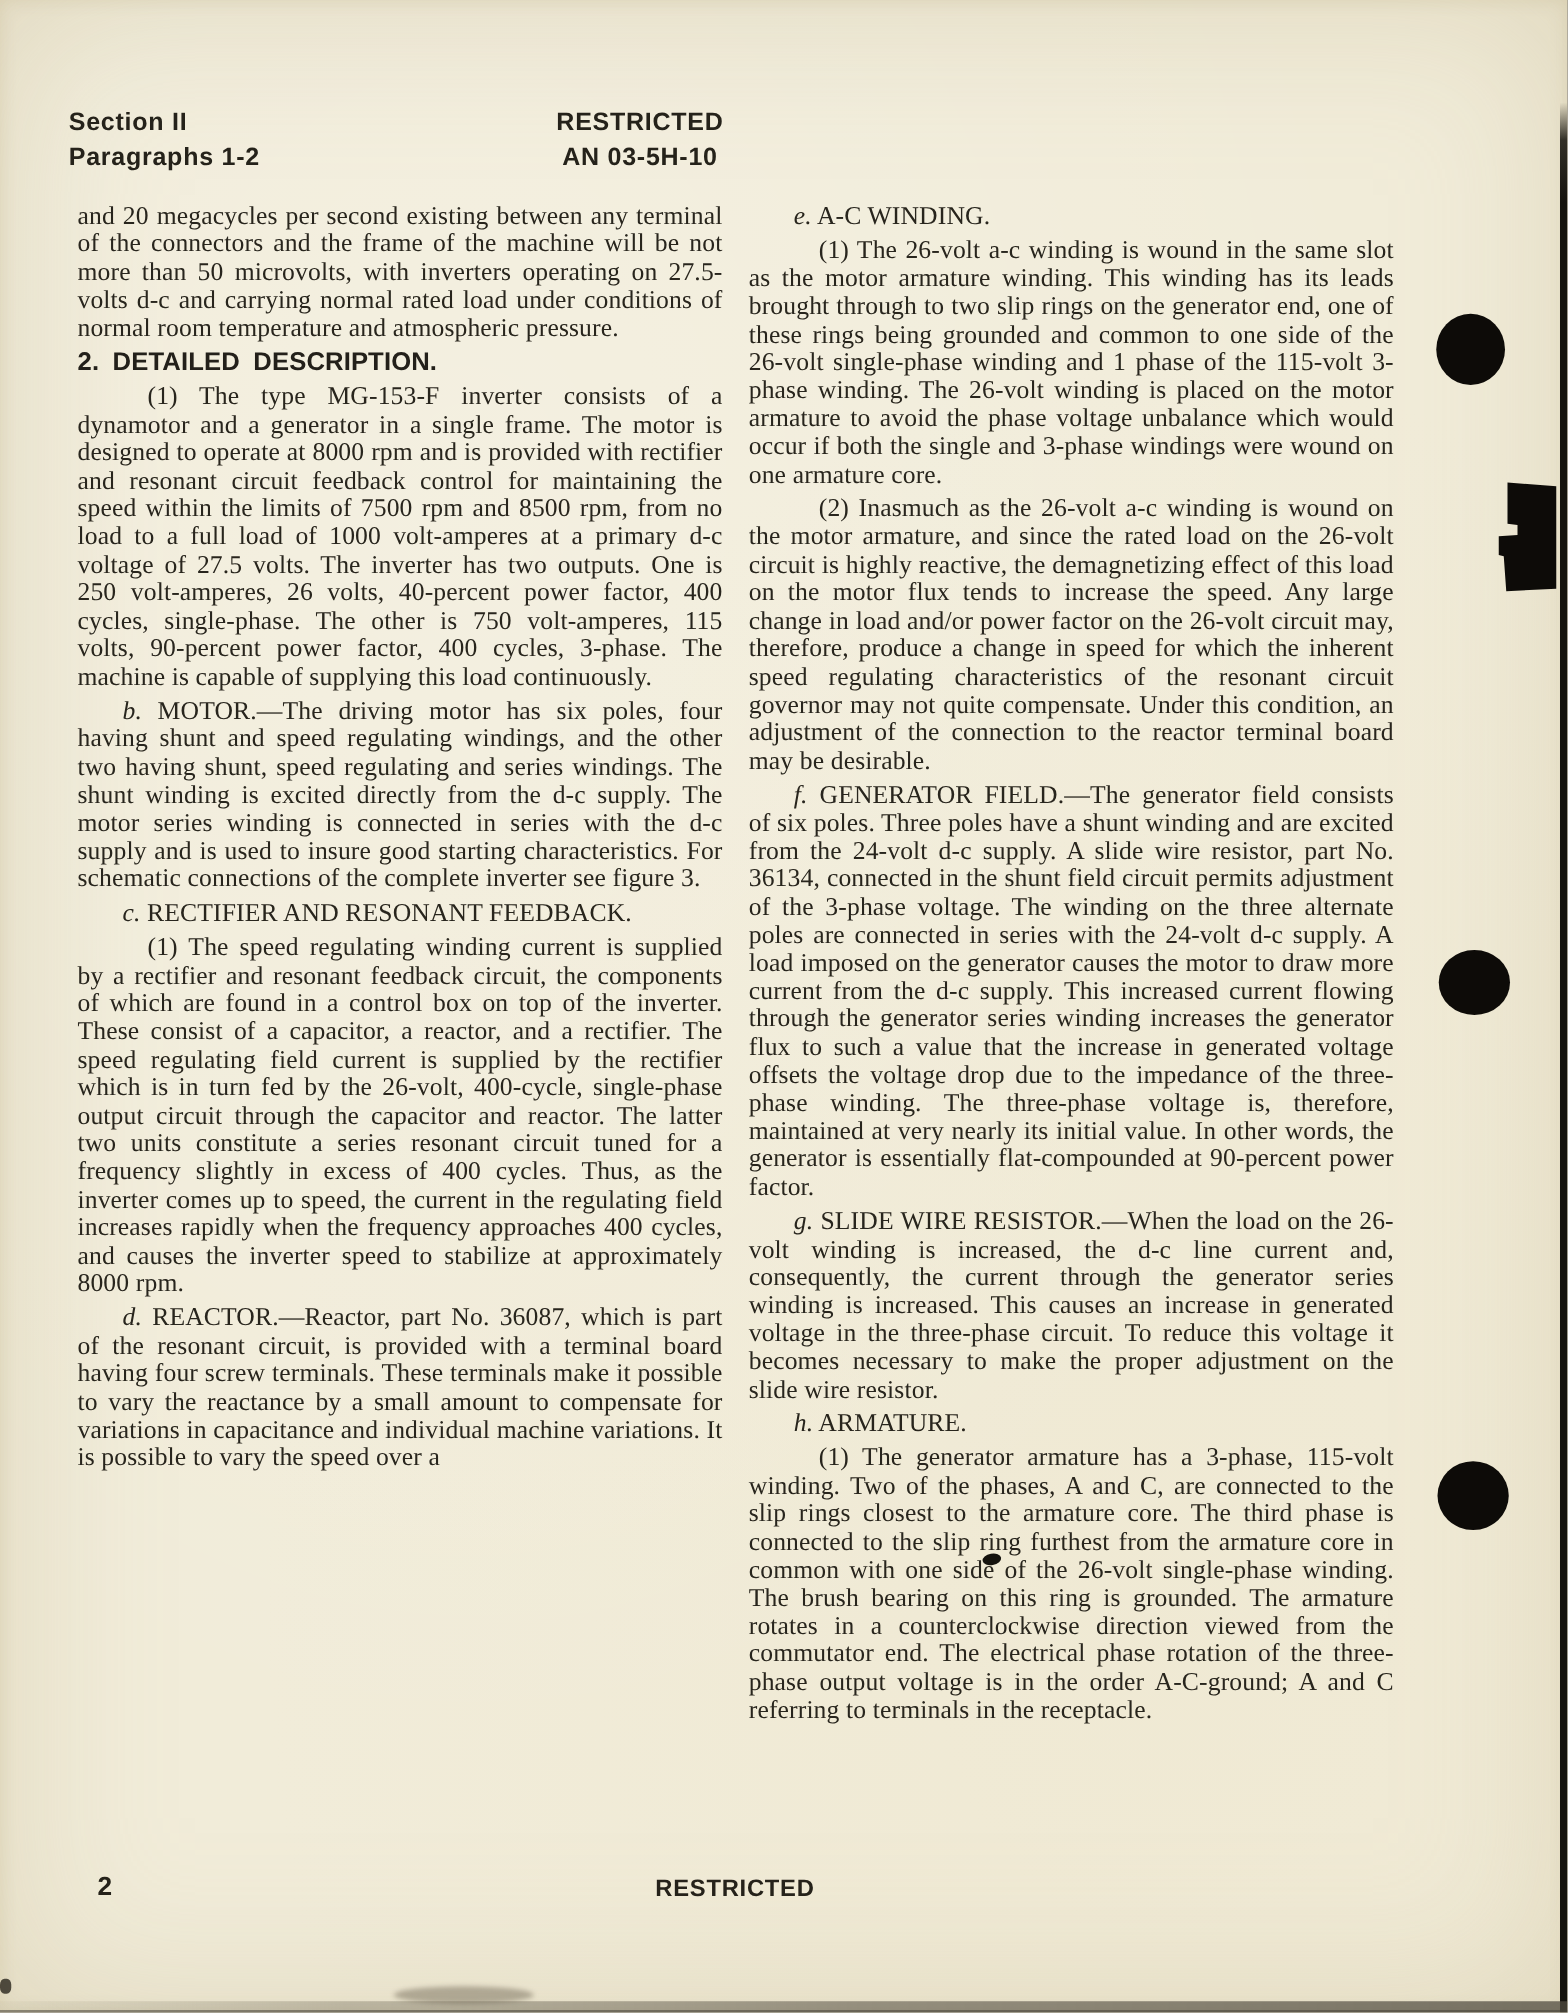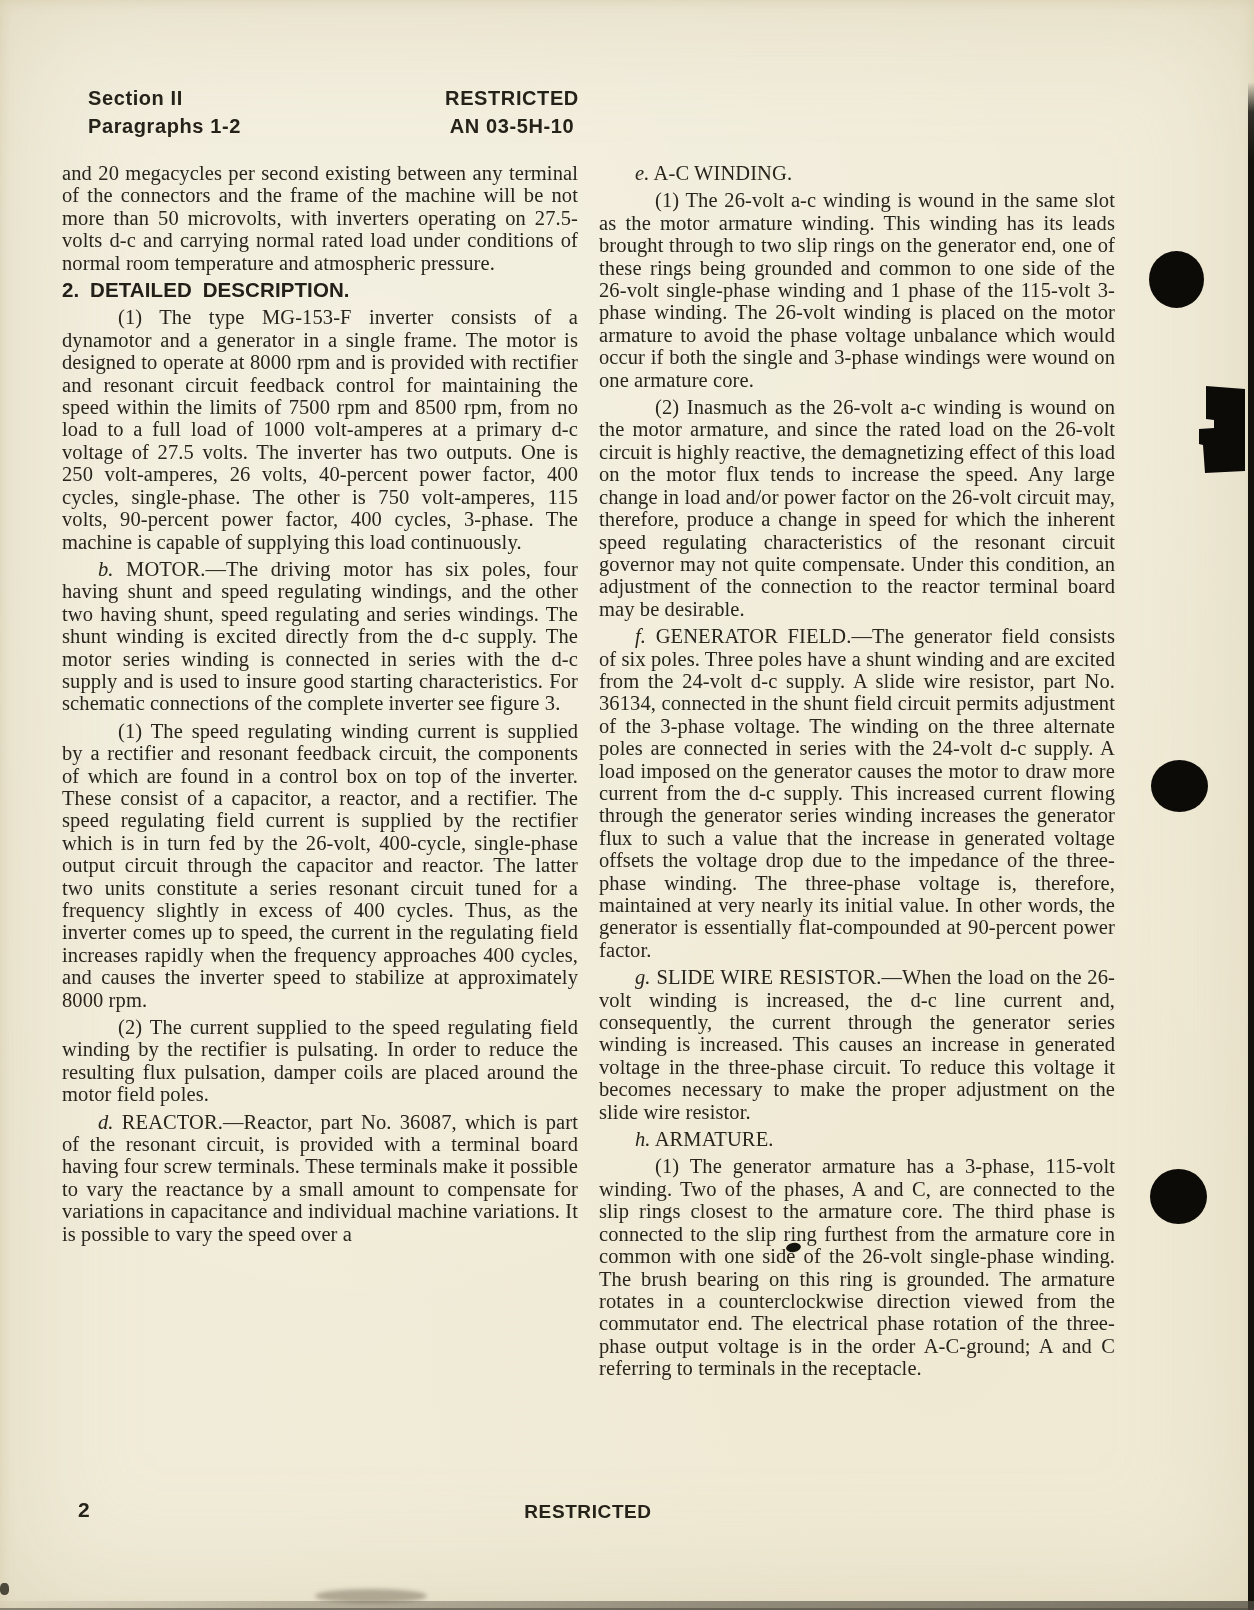--- a/index.html
+++ b/index.html
@@ -12,21 +12,21 @@
       radial-gradient(ellipse at 75% 80%, rgba(235,225,195,0.25), rgba(255,255,255,0) 55%),
       #f1ecd9;
     box-shadow: inset 0 0 130px rgba(190,175,135,0.35), inset 0 0 14px rgba(205,192,155,0.45);
     font-family:"Liberation Serif", serif;
     color:#28251d;
     overflow:hidden;
   }
 
   
   .hdr-left {
-    position:absolute; left:88px; top:84px;
+    position:absolute; left:55px; top:84px;
     font-family:"Liberation Sans", sans-serif; font-weight:bold;
     font-size:20px; line-height:28px; letter-spacing:0.6px; color:#25221a;
   }
   .hdr-center {
     position:absolute; left:412px; top:84px; width:200px; text-align:center;
     font-family:"Liberation Sans", sans-serif; font-weight:bold;
     font-size:20px; line-height:28px; letter-spacing:0.6px; color:#25221a;
   }
   .ftr-num {
     position:absolute; left:78px; top:1498px;
@@ -103,22 +103,22 @@
     <div>AN 03-5H-10</div>
   </div>
 
   <div class="cols">
 
     <div class="col">
       <p>and 20 megacycles per second existing between any terminal of the connectors and the frame of the machine will be not more than 50 microvolts, with inverters operating on 27.5-volts d-c and carrying normal rated load under conditions of normal room temperature and atmospheric pressure.</p>
       <p class="h-sans">2. DETAILED DESCRIPTION.</p>
       <p class="ind2">(1) The type MG-153-F inverter consists of a dynamotor and a generator in a single frame. The motor is designed to operate at 8000 rpm and is provided with rectifier and resonant circuit feedback control for maintaining the speed within the limits of 7500 rpm and 8500 rpm, from no load to a full load of 1000 volt-amperes at a primary d-c voltage of 27.5 volts. The inverter has two outputs. One is 250 volt-amperes, 26 volts, 40-percent power factor, 400 cycles, single-phase. The other is 750 volt-amperes, 115 volts, 90-percent power factor, 400 cycles, 3-phase. The machine is capable of supplying this load continuously.</p>
       <p class="ind1"><i class="lb">b.</i> <span>MOTOR.—The driving motor has six poles, four having shunt and speed regulating windings, and the other two having shunt, speed regulating and series windings. The shunt winding is excited directly from the d-c supply. The motor series winding is connected in series with the d-c supply and is used to insure good starting characteristics. For schematic connections of the complete inverter see figure 3.</span></p>
+      <p class="ind1"><i class="lb">c.</i> <span>RECTIFIER AND RESONANT FEEDBACK.</span></p>
       <p class="ind2">(1) The speed regulating winding current is supplied by a rectifier and resonant feedback circuit, the components of which are found in a control box on top of the inverter. These consist of a capacitor, a reactor, and a rectifier. The speed regulating field current is supplied by the rectifier which is in turn fed by the 26-volt, 400-cycle, single-phase output circuit through the capacitor and reactor. The latter two units constitute a series resonant circuit tuned for a frequency slightly in excess of 400 cycles. Thus, as the inverter comes up to speed, the current in the regulating field increases rapidly when the frequency approaches 400 cycles, and causes the inverter speed to stabilize at approximately 8000 rpm.</p>
-      <p class="ind2">(2) The current supplied to the speed regulating field winding by the rectifier is pulsating. In order to reduce the resulting flux pulsation, damper coils are placed around the motor field poles.</p>
       <p class="ind1"><i class="lb">d.</i> <span>REACTOR.—Reactor, part No. 36087, which is part of the resonant circuit, is provided with a terminal board having four screw terminals. These terminals make it possible to vary the reactance by a small amount to compensate for variations in capacitance and individual machine variations. It is possible to vary the speed over a</span></p>
     </div>
 
     <div class="col">
       <p class="ind1"><i class="lb">e.</i> <span>A-C WINDING.</span></p>
       <p class="ind2">(1) The 26-volt a-c winding is wound in the same slot as the motor armature winding. This winding has its leads brought through to two slip rings on the generator end, one of these rings being grounded and common to one side of the 26-volt single-phase winding and 1 phase of the 115-volt 3-phase winding. The 26-volt winding is placed on the motor armature to avoid the phase voltage unbalance which would occur if both the single and 3-phase windings were wound on one armature core.</p>
       <p class="ind2">(2) Inasmuch as the 26-volt a-c winding is wound on the motor armature, and since the rated load on the 26-volt circuit is highly reactive, the demagnetizing effect of this load on the motor flux tends to increase the speed. Any large change in load and/or power factor on the 26-volt circuit may, therefore, produce a change in speed for which the inherent speed regulating characteristics of the resonant circuit governor may not quite compensate. Under this condition, an adjustment of the connection to the reactor terminal board may be desirable.</p>
       <p class="ind1"><i class="lb">f.</i> <span>GENERATOR FIELD.—The generator field consists of six poles. Three poles have a shunt winding and are excited from the 24-volt d-c supply. A slide wire resistor, part No. 36134, connected in the shunt field circuit permits adjustment of the 3-phase voltage. The winding on the three alternate poles are connected in series with the 24-volt d-c supply. A load imposed on the generator causes the motor to draw more current from the d-c supply. This increased current flowing through the generator series winding increases the generator flux to such a value that the increase in generated voltage offsets the voltage drop due to the impedance of the three-phase winding. The three-phase voltage is, therefore, maintained at very nearly its initial value. In other words, the generator is essentially flat-compounded at 90-percent power factor.</span></p>
       <p class="ind1"><i class="lb">g.</i> <span>SLIDE WIRE RESISTOR.—When the load on the 26-volt winding is increased, the d-c line current and, consequently, the current through the generator series winding is increased. This causes an increase in generated voltage in the three-phase circuit. To reduce this voltage it becomes necessary to make the proper adjustment on the slide wire resistor.</span></p>
       <p class="ind1"><i class="lb">h.</i> <span>ARMATURE.</span></p>

